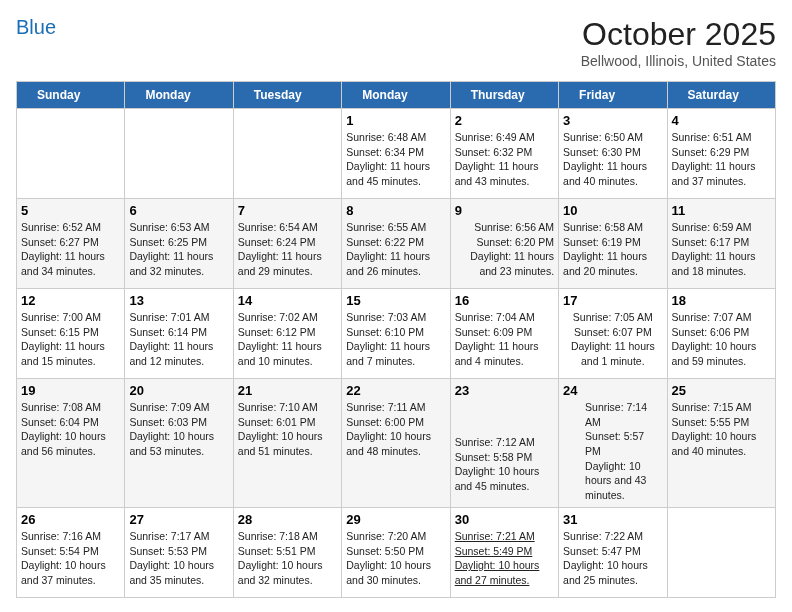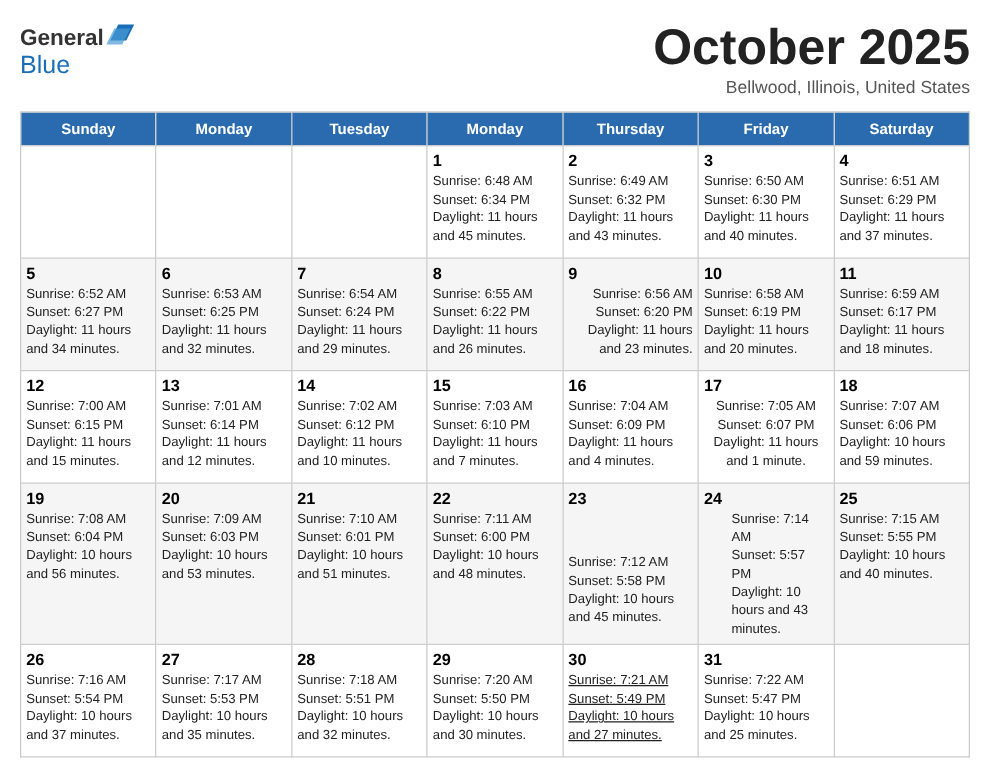--- a/index.html
+++ b/index.html
@@ -29,38 +29,38 @@
     .logo-blue { color: #1a6eb5; }
     .logo-icon {
       width: 24px;
       height: 20px;
       margin-left: 2px;
     }
     .title-section {
       text-align: right;
     }
     .month-title {
-      font-size: 40px;
-      font-weight: bold;
+      font-size: 32px;
+      font-weight: normal;
       color: #222;
     }
     .location {
       font-size: 14px;
       color: #555;
     }
     table {
       width: 100%;
       border-collapse: collapse;
       font-size: 11px;
     }
     th {
       background-color: #2a6bb0;
       color: #fff;
-      padding: 6px 4px;
-      text-align: center;
+      padding: 6px 20px;
+      text-align: left;
       font-weight: bold;
       font-size: 12px;
       border: 1px solid #ccc;
     }
     td {
       border: 1px solid #ccc;
       vertical-align: top;
       padding: 4px;
       height: 90px;
       width: 108px;
@@ -85,28 +85,20 @@
       background-color: #fff;
     }
     th:first-child { border-radius: 0; }
   </style>
 </head>
 <body>
 
 <div class="header">
   <div class="logo">
     <div>
-      <div style="display:flex;align-items:center;">
-        <div class="logo-text">
-          <span class="logo-general">General</span><svg class="logo-icon" viewBox="0 0 30 24" xmlns="http://www.w3.org/2000/svg">
-              <polygon points="4,20 20,20 28,4 12,4" fill="#1a6eb5"></polygon>
-              <polygon points="0,24 16,24 24,8 8,8" fill="#4a9ad4" opacity="0.7"></polygon>
-            </svg>
-        </div>
-      </div>
       <div class="logo-blue" style="font-size:20px;font-weight:normal;">Blue</div>
     </div>
   </div>
   <div class="title-section">
     <div class="month-title">October 2025</div>
     <div class="location">Bellwood, Illinois, United States</div>
   </div>
 </div>
 
 <table>

